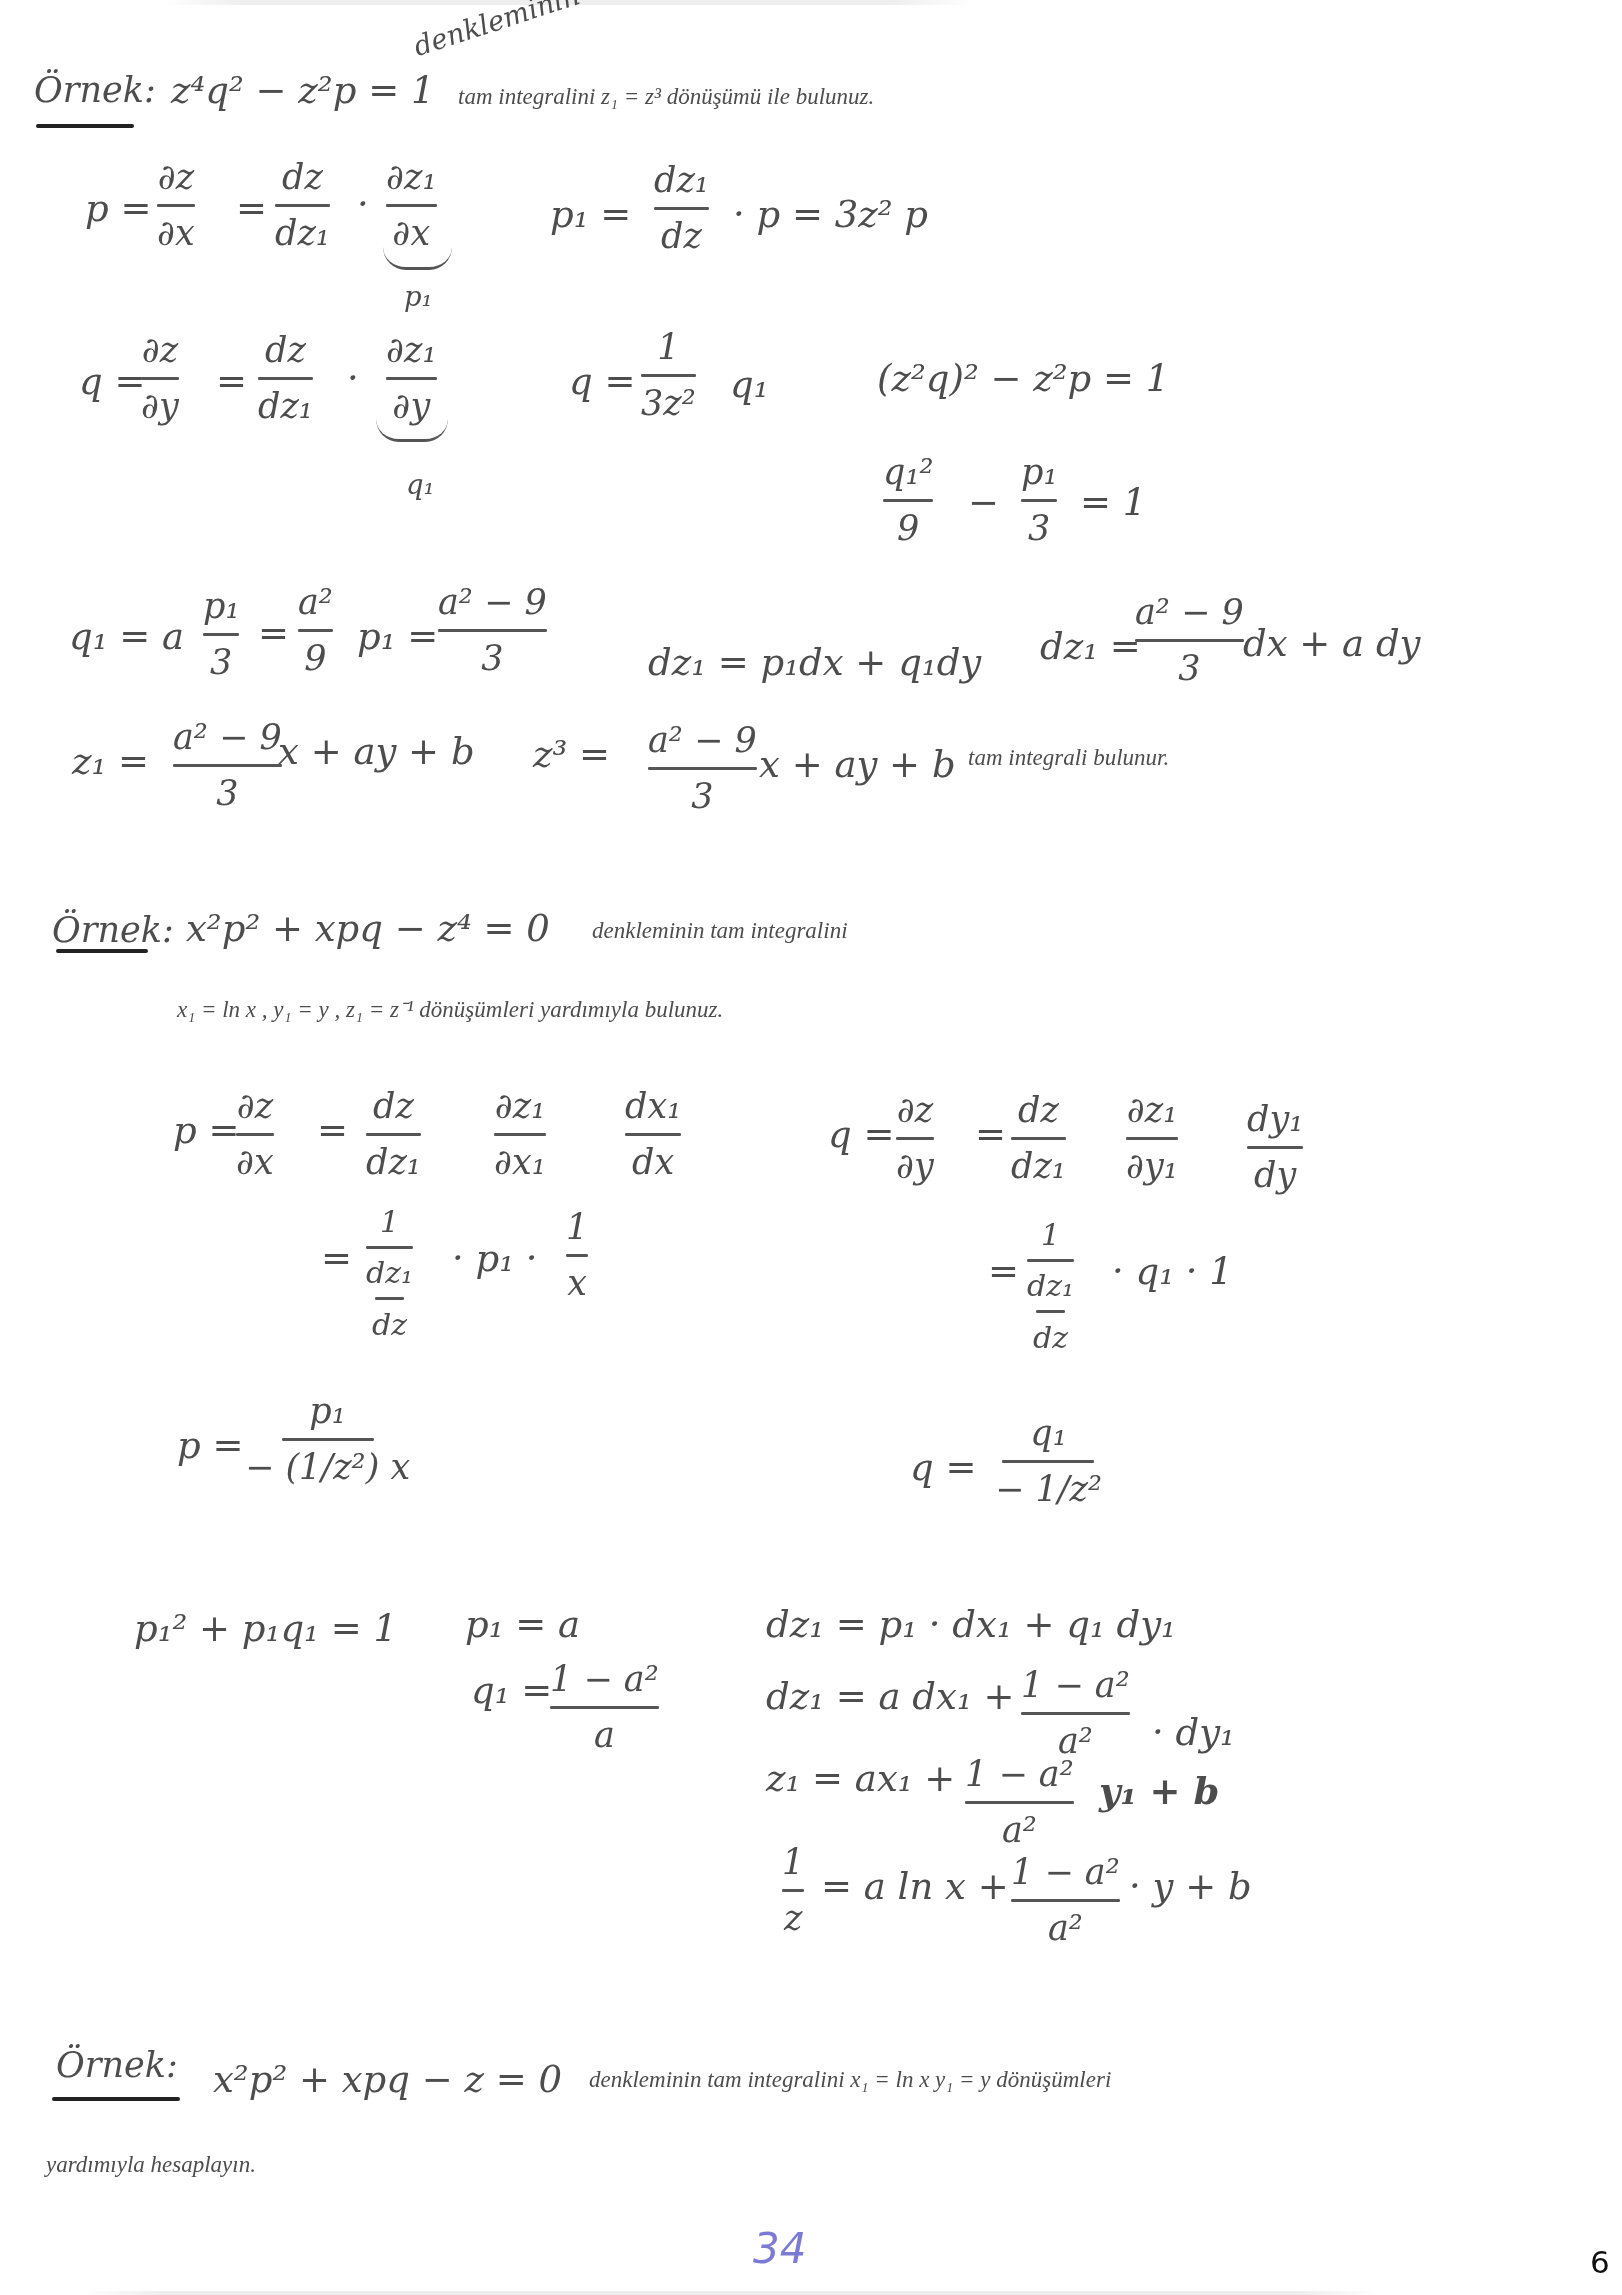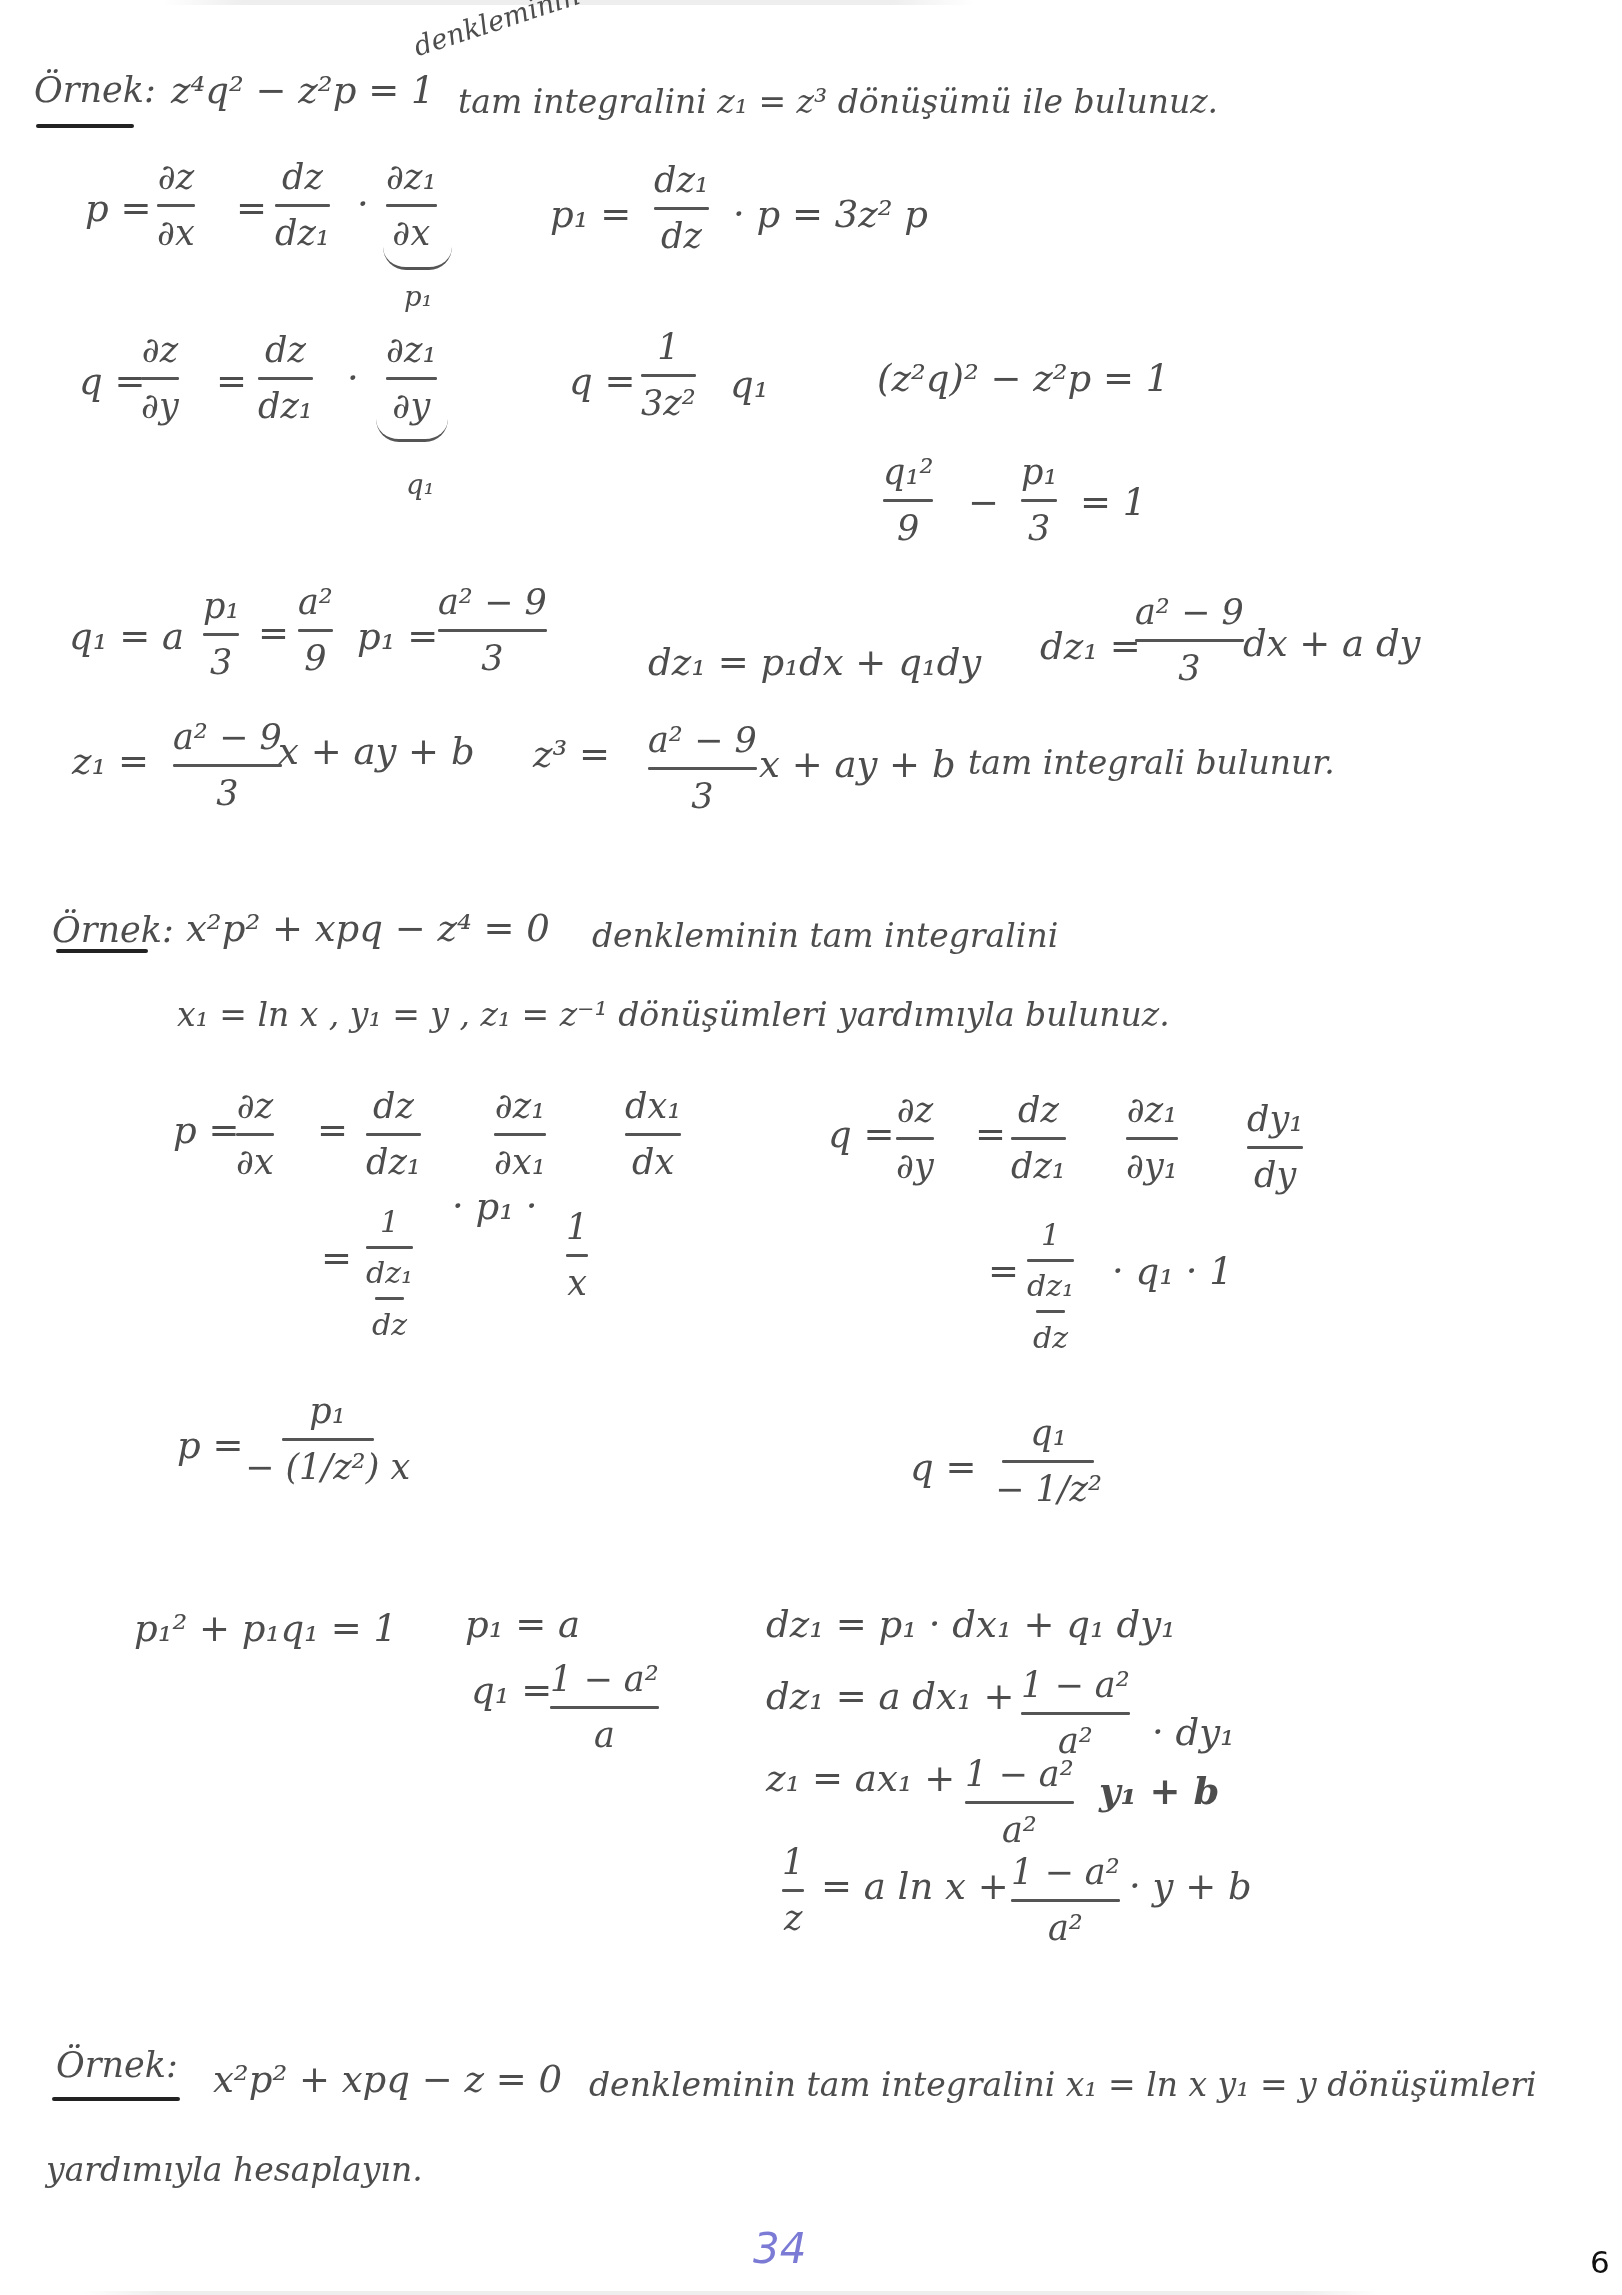--- a/index.html
+++ b/index.html
@@ -2,21 +2,21 @@
 <html style="font-size:10.5px"><head>
 <meta charset="utf-8">
 <style>
   html, body { margin:0; padding:0; background:#ffffff; }
   body { width:1623px; height:2295px; position:relative; overflow:hidden;
          font-family:"DejaVu Serif", serif; color:#4a4a4a; }
   .hw { position:absolute; font-family:"DejaVu Serif", serif; font-style:italic;
         color:#4d4d4d; white-space:nowrap; line-height:1; }
   .lbl { font-size:35px; }
   .eq  { font-size:37px;text-align:center; }
-  .txt { font-size:33px; }
+  .txt { font-size:23px;font-family:Liberation Serif, serif; }
   .small { font-size:27.5px; }
   .ul { position:absolute; height:3.9px; background:#222; border-radius:2px; }
   .frac { position:absolute; display:inline-flex; flex-direction:column; align-items:center;
           font-family:"DejaVu Serif", serif; font-style:italic; color:#4d4d4d; font-size:35px; }
   .frac .bar { width:100%; height:3.3px; background:#555; margin:6.5px 0; border-radius:1.3px; }
   .brace { position:absolute; border-bottom:3.3px solid #555; border-radius:0 0 39px 39px; height:19.6px; }
   .pagenum { position:absolute; font-family:"DejaVu Sans", sans-serif; }
   .topline { position:absolute; top:0; left:0; width:1623px; height:5.2px;
              background:linear-gradient(to right, transparent 10%, #eee 15%, #eee 55%, transparent 60%); }
   .bottomline { position:absolute; bottom:0; left:0; width:1623px; height:3.9px;
@@ -184,21 +184,21 @@
   </div>
 
   <div class="hw eq" style="left:321px;top:1240px;">=</div>
   <div class="frac" style="left:366px;top:1204px;font-size:30px;">
     <span>1</span>
       <span class="bar"></span>
     <span>dz₁</span>
       <span class="bar" style="width:60%"></span>
       <span>dz</span>
   </div>
-  <div class="hw eq" style="left:452px;top:1188px;">· p₁ ·</div>
+  <div class="hw eq" style="left:452px;top:1240px;">· p₁ ·</div>
   <div class="frac" style="left:566px;top:1207px;">
     <span>1</span>
       <span class="bar"></span>
       <span>x</span>
   </div>
 
   <div class="hw eq" style="left:828px;top:1116px;">q =</div>
   <div class="frac" style="left:896px;top:1090px;">
     <span>∂z</span>
       <span class="bar"></span>

